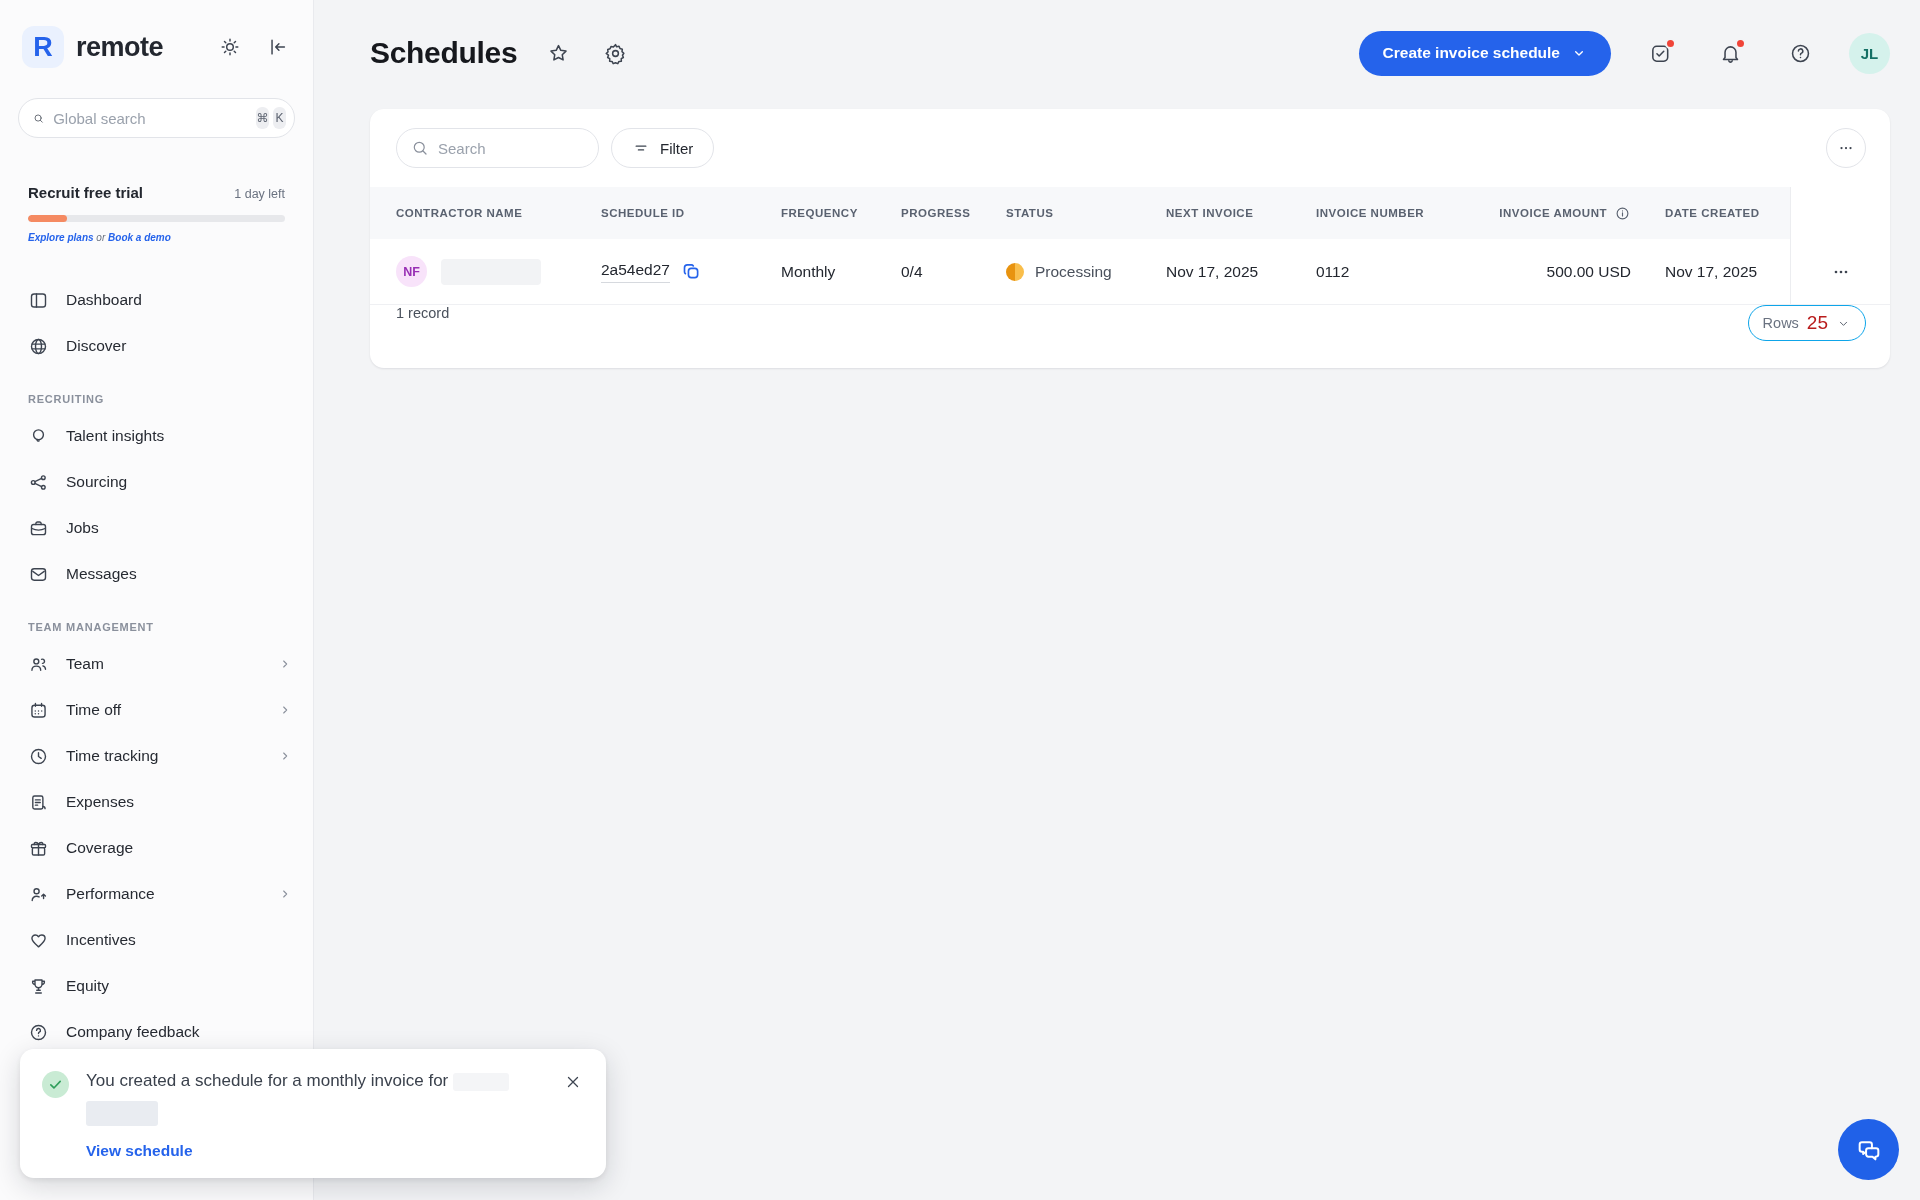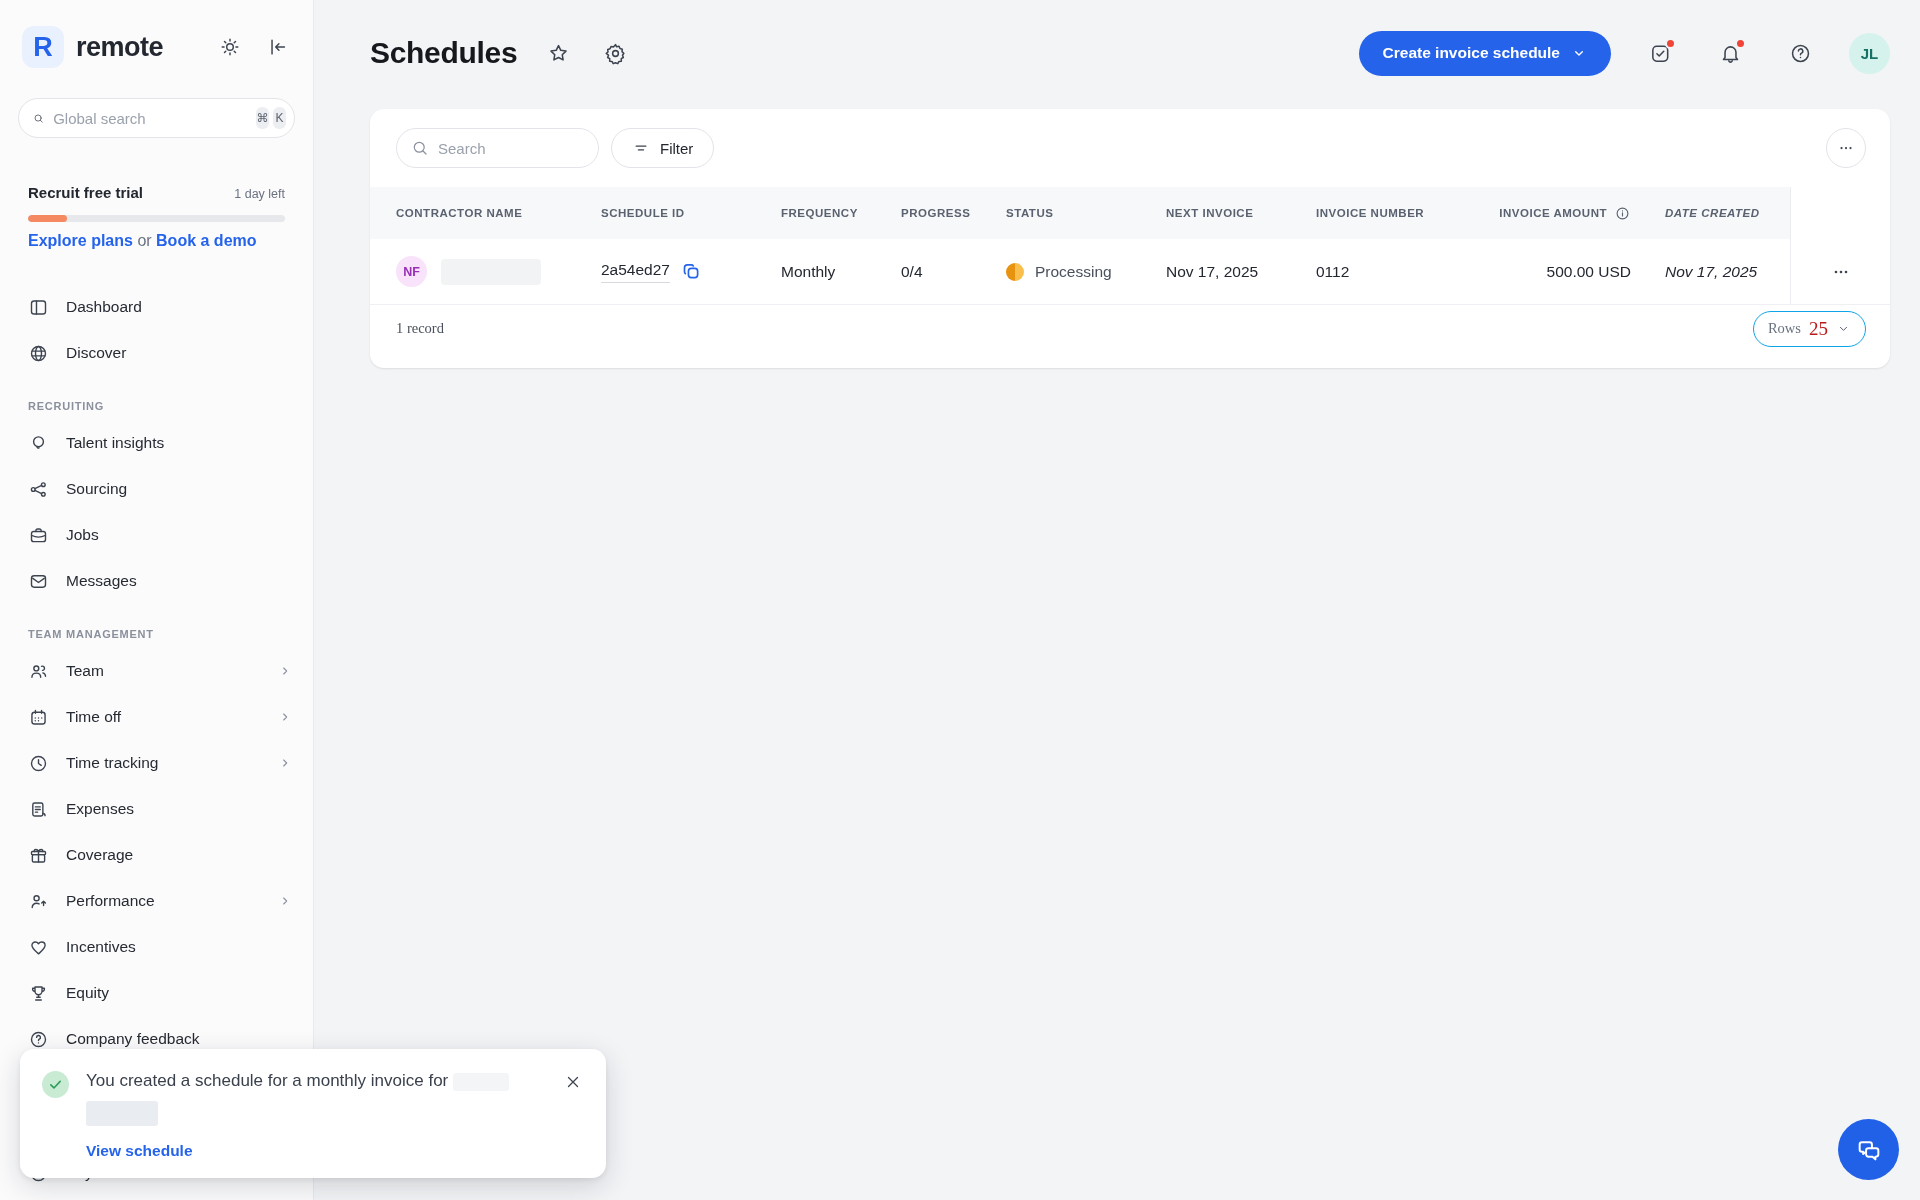--- a/index.html
+++ b/index.html
@@ -40,21 +40,21 @@
     width:22px; height:22px; background:#EDEEF1; border-radius:6px; color:#5C6370;
     font-size:12px; display:flex; align-items:center; justify-content:center; margin-left:4px;
   }
 
   .trial { margin:46px 28px 0 28px; }
   .trial-row { display:flex; align-items:baseline; justify-content:space-between; }
   .trial-title { font-size:15px; font-weight:700; color:#23272F; }
   .trial-left { font-size:12.5px; color:#6A7280; }
   .trial-bar { margin-top:14px; height:7px; border-radius:4px; background:#E7E8EB; overflow:hidden; }
   .trial-fill { height:100%; border-radius:4px; background:#F58A62; }
-  .trial-links { margin-top:10px; font-size:16px; color:#6A7280; }
+  .trial-links { margin-top:10px; font-size:10px; color:#6A7280;font-style:italic; }
   .trial-links a { color:#2563EB; font-weight:700; text-decoration:none; }
 
   .nav { margin-top:34px; flex:1; overflow:hidden; }
   .nav-header {
     padding:24px 28px 8px 28px; font-size:11px; font-weight:700; letter-spacing:0.07em;
     color:#8A909C; text-transform:uppercase;
   }
   .nav-item {
     height:46px; display:flex; align-items:center; padding:0 20px 0 28px; gap:17px;
     cursor:pointer; color:#262A32;
@@ -119,21 +119,21 @@
 
   .row-pad { padding-left:26px; }
   .col-contractor { width:205px; }
   .col-schedule { width:180px; }
   .col-frequency { width:120px; }
   .col-progress { width:105px; }
   .col-status { width:160px; }
   .col-next { width:150px; }
   .col-invnum { width:150px; }
   .col-amount { width:165px; justify-content:flex-end; text-align:right; }
-  .col-created { width:150px; padding-left:34px;font-style:italic; }
+  .col-created { width:150px; padding-left:34px; }
   .col-actions {
     margin-left:auto; width:100px; background:#fff; border-left:1px solid #ECEDF0;
     justify-content:center;
   }
 
   .row-avatar {
     width:31px; height:31px; border-radius:50%; background:#F8E3FA; color:#982FB4;
     font-size:12.5px; font-weight:700; display:flex; align-items:center; justify-content:center;
     flex-shrink:0;
   }
@@ -143,21 +143,21 @@
   }
   .copy-btn { background:none; border:none; margin-left:9px; cursor:pointer; padding:2px; }
   .status-dot {
     width:18px; height:18px; border-radius:50%;
     background:linear-gradient(90deg,#E8930F 50%,#F9BE4B 50%);
     margin-right:11px; flex-shrink:0;
   }
   .status-text { color:#4A515C; }
   .kebab-btn { background:none; border:none; cursor:pointer; padding:6px; }
 
-  .tfoot { display:flex; align-items:center; height:63px; padding:0 24px 16px 26px;font-family:Liberation Serif, serif; }
+  .tfoot { display:flex; align-items:flex-start; height:63px; padding:0 24px 16px 26px; }
   .records { font-size:14.5px; color:#4A515C; }
   .rows-pill {
     margin-left:auto; height:36px; border:1px solid #0ea5e9; border-radius:18px; background:#fff;
     display:flex; align-items:center; gap:8px; padding:0 14px; cursor:pointer; font-family:inherit;
   }
   .rows-label { font-size:14.5px; color:#6A7280; }
   .rows-value { font-size:19px; color:#b91c1c; }
 
   
   .toast {

